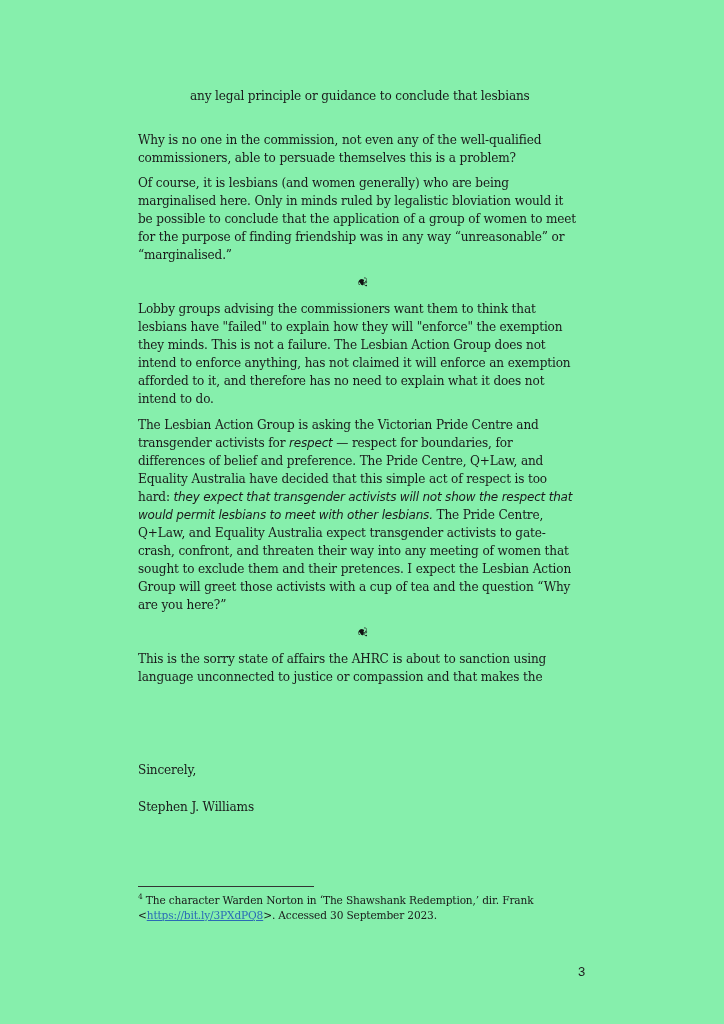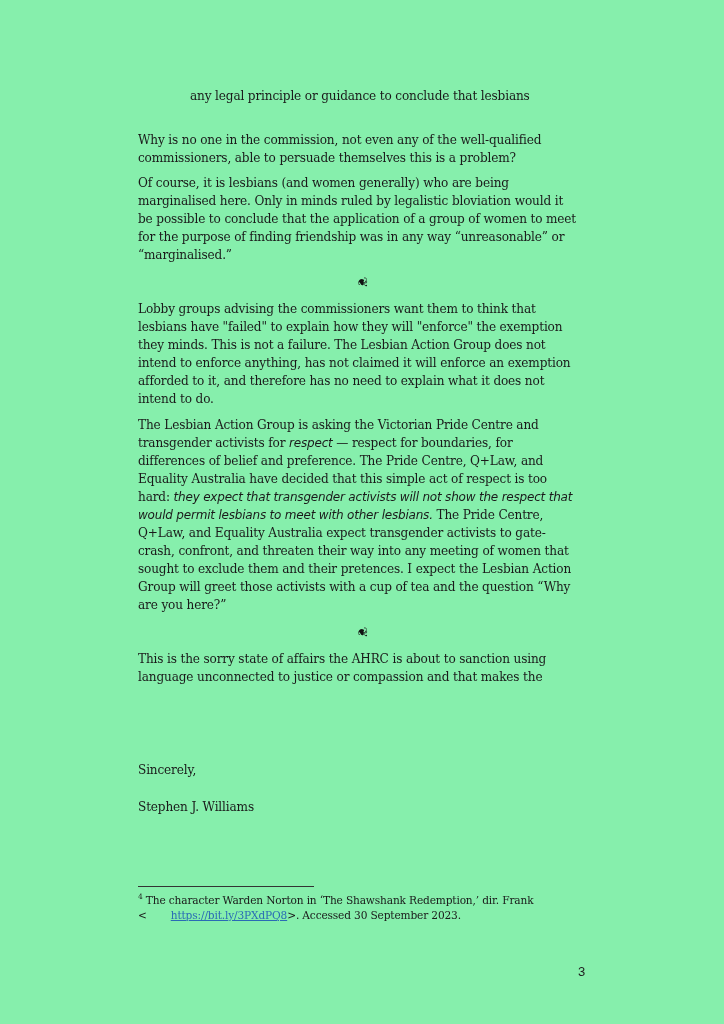--- a/index.html
+++ b/index.html
@@ -7,21 +7,21 @@
          font-family: "DejaVu Serif", "Liberation Serif", serif; color: #1a1a1a; }
   .page { position: absolute; left: 0; top: 0; width: 724px; height: 1024px; background: #86efac; }
   .body-text { position: absolute; left: 138px; width: 452px; font-size: 12.1px; line-height: 18px; letter-spacing: -0.15px; }
   .indent { position: absolute; left: 190px; width: 400px; font-size: 12.1px; line-height: 18px; letter-spacing: -0.15px; }
   .ital { font-family: "DejaVu Sans", "Liberation Sans", sans-serif; font-style: italic; font-size: 12px; letter-spacing: -0.2px; }
   .fleuron { position: absolute; left: 354px; width: 16px; text-align: center; font-size: 13px; line-height: 14px;
              transform: rotate(90deg); color: #111; font-family: "DejaVu Sans", sans-serif; }
   sup.fn { font-size: 7.5px; vertical-align: 5px; line-height: 0; }
   .rule { position: absolute; left: 138px; top: 886px; width: 176px; height: 0; border-top: 1px solid #333; }
   .footnote { position: absolute; left: 138px; top: 893px; width: 460px; font-size: 10.6px; line-height: 15px; letter-spacing: -0.15px; }
-  .footnote a { color: #2a6bb5; text-decoration: underline; margin-left: 24px; }
+  .footnote a { color: #2a6bb5; text-decoration: underline; }
   .pagenum { position: absolute; left: 578px; top: 964px; font-family: "Liberation Sans", sans-serif; font-size: 13px; color: #222; }
 </style>
 </head>
 <body>
 
 <div class="page">
 
   <div class="indent" style="top:87px;">
     <div>any legal principle or guidance to conclude that lesbians</div>
   </div>

